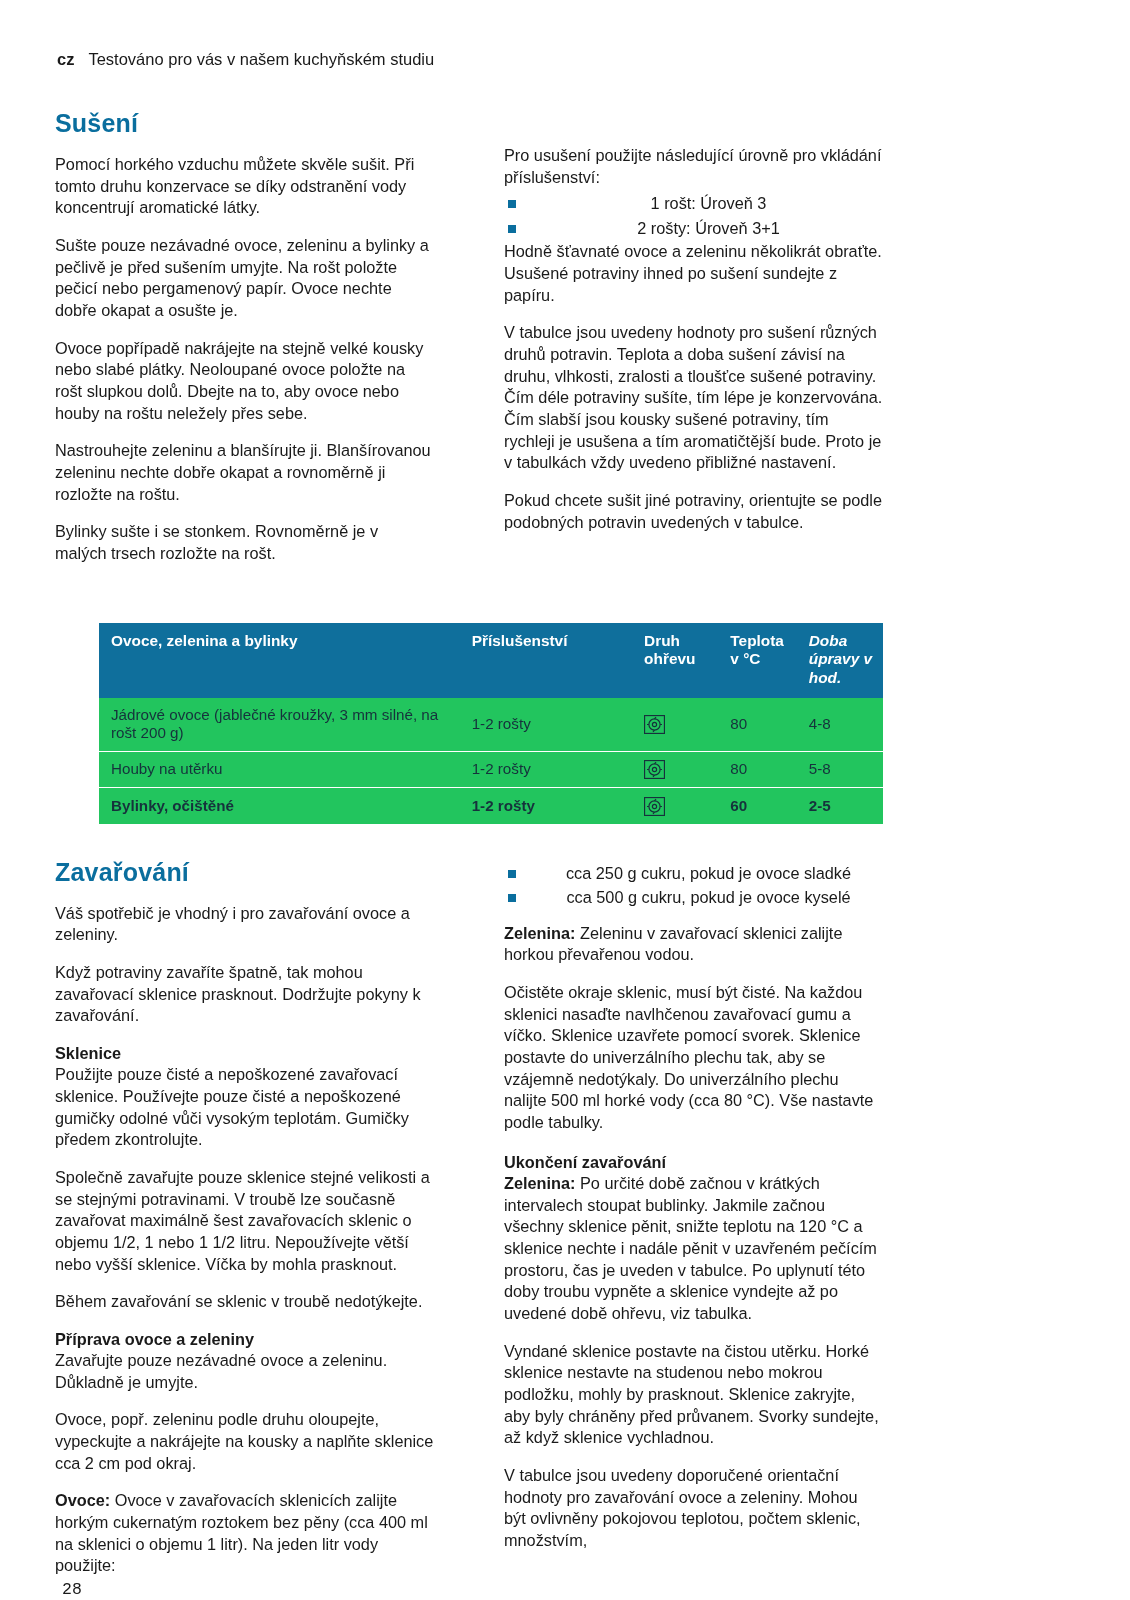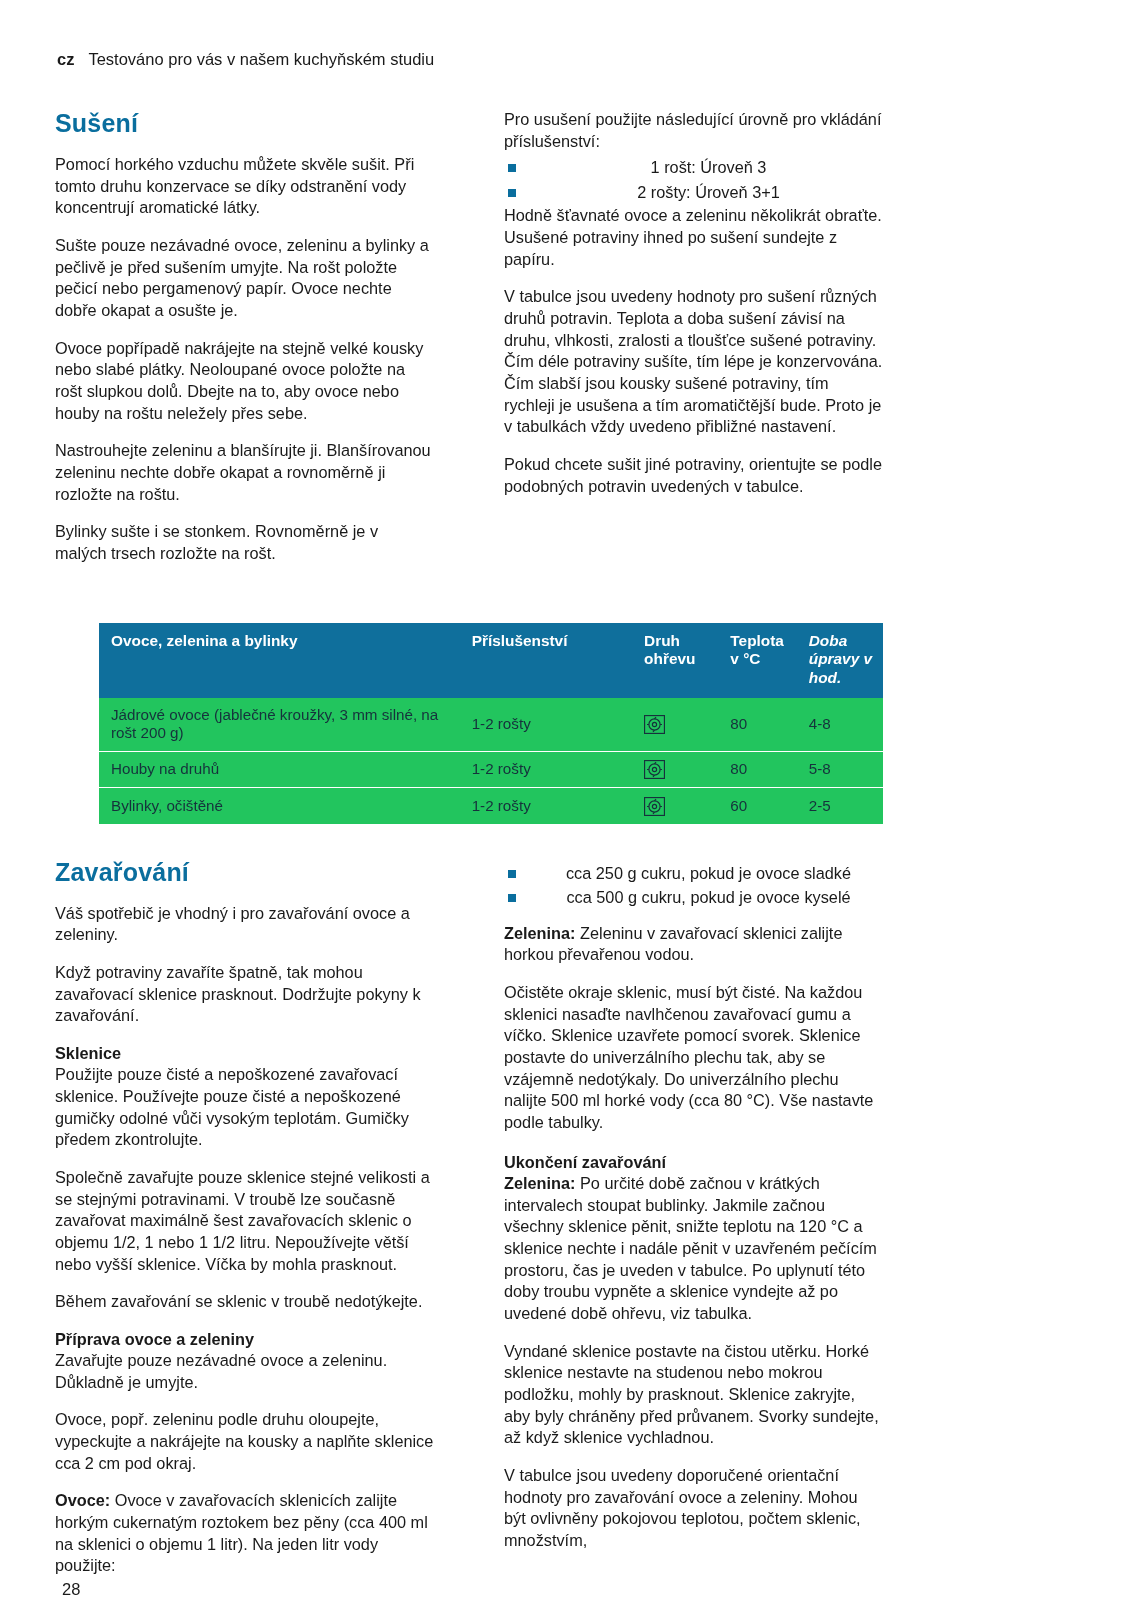--- a/index.html
+++ b/index.html
@@ -49,21 +49,21 @@
     font-size: 25px;
     font-weight: bold;
     margin: 0 0 16px 0;
     letter-spacing: .2px;
   }
   p {
     margin: 0 0 16px 0;
     font-size: 16.3px;
     line-height: 1.33;
   }
-  p.tight { margin-bottom: 4px; }
+  p.tight { margin-bottom: 4px; margin-top: 36px; }
   .bold-lead { font-weight: bold; }
 
   ul.sq {
     list-style: none;
     margin: 0 0 2px 0;
     padding: 0;
     text-align: center;
   }
   ul.sq li {
     position: relative;
@@ -126,40 +126,41 @@
     font-size: 15.4px;
   }
   table.drytable tbody td {
     background: #22c55e;
     padding: 8px 10px 8px 12px;
     border-bottom: 1.5px solid #ffffff;
     vertical-align: middle;
     line-height: 1.2;
     color: #16323c;
   }
-  table.drytable tbody tr:last-child td { border-bottom: none; }
+  table.drytable tbody tr:last-child td { border-bottom: none; font-weight: bold; }
   .c-name  { width: 46%; }
   .c-acc   { width: 22%; }
   .c-heat  { width: 11%; }
   .c-temp  { width: 10%; }
   .c-time  { width: 11%; font-style: italic; }
   .heat-cell { text-align: left; padding-left: 14px; }
   .heat-icon {
     display: inline-block;
     width: 21px; height: 19px;
     vertical-align: middle;
   }
 
   
   .page-number {
     position: absolute;
     left: 62px;
     bottom: 34px;
     font-size: 16.5px;
     color: #1a1a1a;
+    font-family: Liberation Mono, monospace;
   }
 </style>
 </head>
 <body>
 
 <div class="page">
 
   <div class="doc-header">
     <span class="lang">cz</span>
     <span class="tested">Testováno pro vás v našem kuchyňském studiu</span>
@@ -210,21 +211,21 @@
                   <circle cx="10.5" cy="9.5" r="5.6" fill="none" stroke="#16323c" stroke-width="1.2"></circle>
                   <circle cx="10.5" cy="9.5" r="2.1" fill="none" stroke="#16323c" stroke-width="1.2"></circle>
                   <path d="M10.5 3.9 L12 2.2 M16.1 9.5 L18 9.5 M10.5 15.1 L9 16.8 M4.9 9.5 L3 9.5" stroke="#16323c" stroke-width="1.2" fill="none"></path>
                 </svg>
             </span>
           </td>
           <td>80</td>
           <td>4-8</td>
         </tr>
         <tr>
-          <td>Houby na druhů</td>
+          <td>Houby na utěrku</td>
           <td>1-2 rošty</td>
           <td class="heat-cell">
             <span class="heat-icon">
               <svg width="21" height="19" viewBox="0 0 21 19">
                   <rect x="0.5" y="0.5" width="20" height="18" fill="none" stroke="#16323c" stroke-width="1.3"></rect>
                   <circle cx="10.5" cy="9.5" r="5.6" fill="none" stroke="#16323c" stroke-width="1.2"></circle>
                   <circle cx="10.5" cy="9.5" r="2.1" fill="none" stroke="#16323c" stroke-width="1.2"></circle>
                   <path d="M10.5 3.9 L12 2.2 M16.1 9.5 L18 9.5 M10.5 15.1 L9 16.8 M4.9 9.5 L3 9.5" stroke="#16323c" stroke-width="1.2" fill="none"></path>
                 </svg>
             </span>

